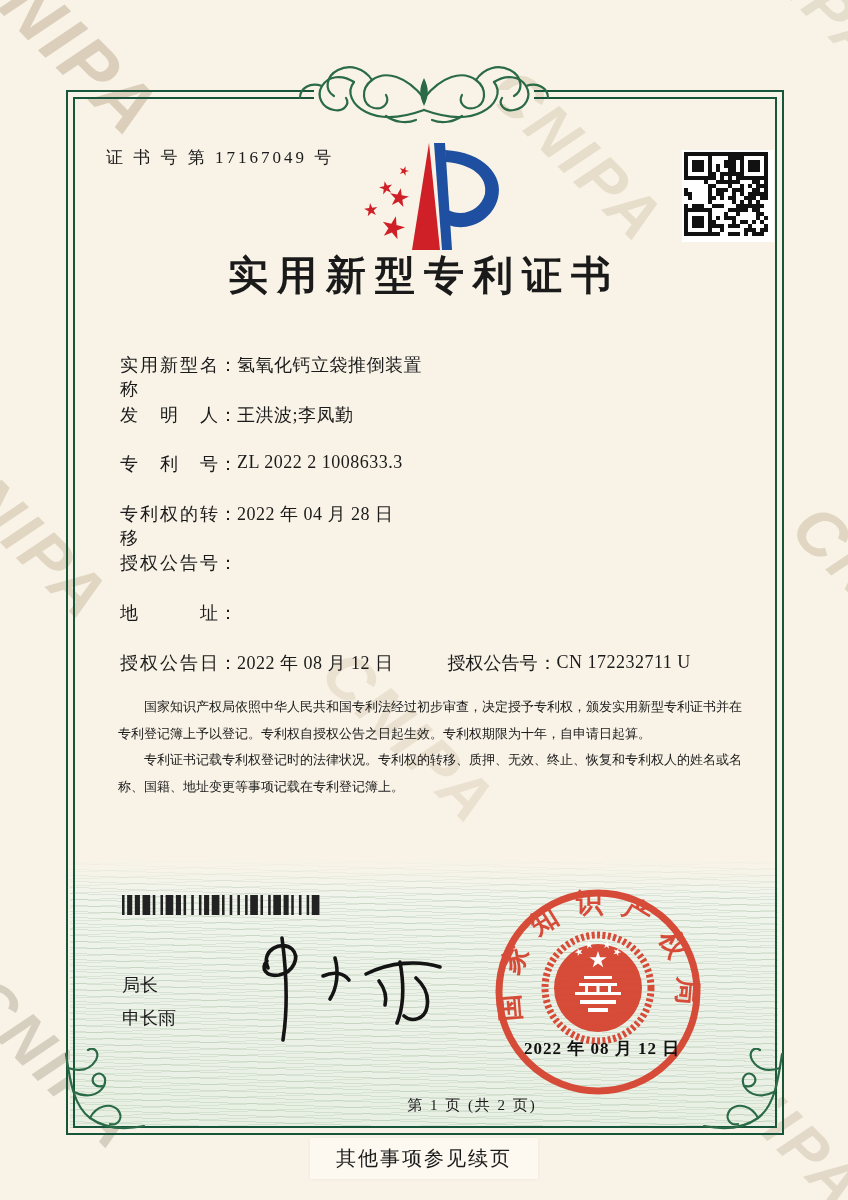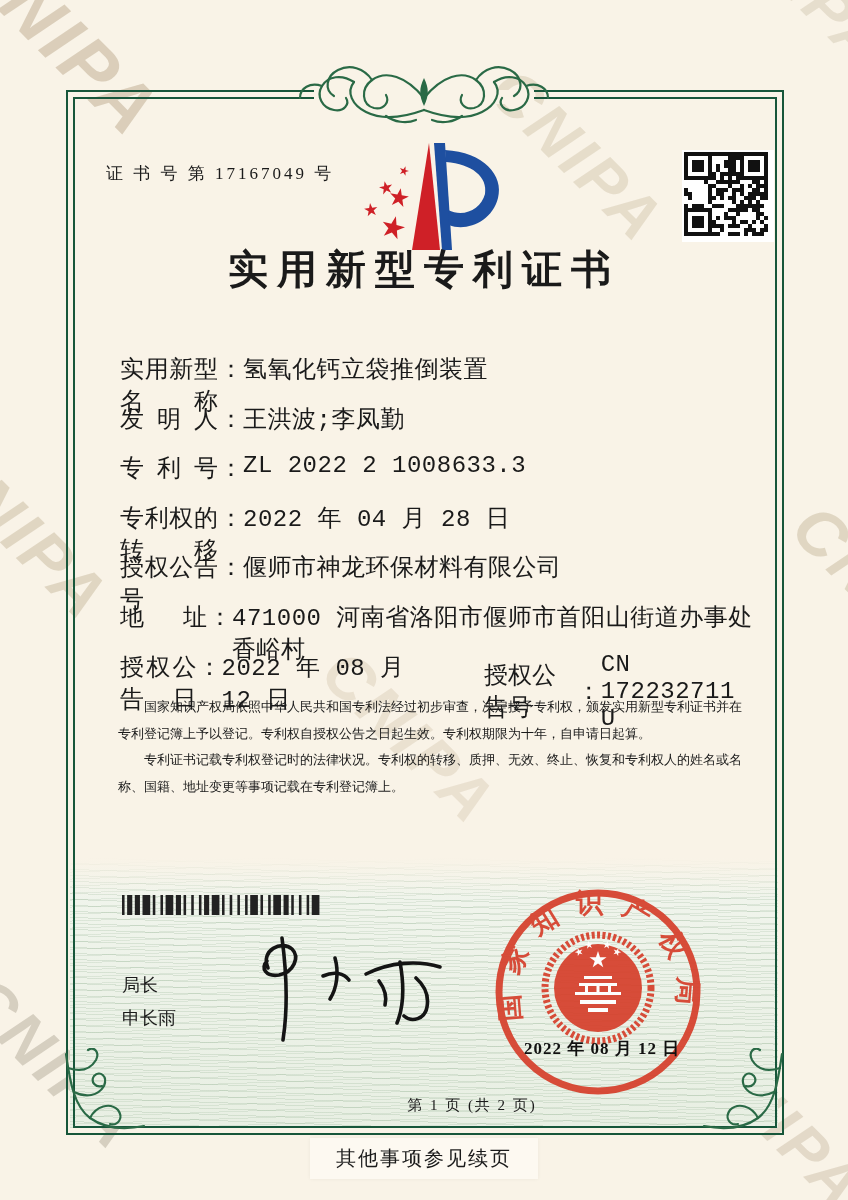--- a/index.html
+++ b/index.html
@@ -27,28 +27,28 @@
       repeating-linear-gradient(-2deg, rgba(120,158,120,.16) 0 1px, rgba(0,0,0,0) 1px 7px),
       linear-gradient(#f1f5ed,#e8efe3);
   }
   .band::before{content:"";position:absolute;left:0;top:0;right:0;height:40px;
     background:linear-gradient(#f9f3e7,rgba(249,243,231,0));}
   
   .orn-top{position:absolute;left:294px;top:58px;}
   .orn-bl{position:absolute;left:60px;top:1048px;}
   .orn-br{position:absolute;left:698px;top:1048px;transform:scale(-1,1);}
   
-  .cert-no{position:absolute;left:106px;top:146px;font-size:17px;letter-spacing:3px;margin-top:16px;}
+  .cert-no{position:absolute;left:106px;top:146px;font-size:17px;letter-spacing:3px;}
   .logo{position:absolute;left:350px;top:140px;}
   .qr{position:absolute;left:682px;top:150px;width:88px;height:88px;background:#fff;
       padding:2px;}
-  .title{position:absolute;left:0;top:242px;width:100%;text-align:center;
+  .title{position:absolute;left:0;top:248px;width:100%;text-align:center;
     font-size:40px;font-weight:700;letter-spacing:9px;}
   
-  .fields{position:absolute;left:120px;top:353px;width:640px;font-size:24px;font-family:Liberation Mono, monospace;}
+  .fields{position:absolute;left:120px;top:353px;width:640px;font-size:18px;}
   .frow{height:49.6px;display:flex;align-items:flex-start;}
   .flabel{display:inline-block;width:98px;text-align:justify;text-align-last:justify;}
   .fcolon{margin-left:1px;}
   .fvalue{letter-spacing:.5px;}
   .pair2{display:flex;margin-left:54px;align-items:center;}
   
   .notice{position:absolute;left:118px;top:694px;width:628px;font-size:13px;
     line-height:26.5px;}
   .notice p{margin:0;text-indent:2em;}
   
@@ -406,26 +406,24 @@
       <span class="fvalue">ZL 2022 2 1008633.3</span>
     </div>
     <div class="frow">
       <span class="flabel">专利权的转移</span>
         <span class="fcolon">：</span>
       <span class="fvalue">2022 年 04 月 28 日</span>
     </div>
     <div class="frow">
       <span class="flabel">授权公告号</span>
         <span class="fcolon">：</span>
-      <span class="fvalue">偃师市神龙环保材料有限公司</span>
     </div>
     <div class="frow">
       <span class="flabel">地址</span>
         <span class="fcolon">：</span>
-      <span class="fvalue">471000 河南省洛阳市偃师市首阳山街道办事处香峪村</span>
     </div>
     <div class="frow">
       <span class="flabel">授权公告日</span>
         <span class="fcolon">：</span>
       <span class="fvalue">2022 年 08 月 12 日</span>
       <span class="pair2">
         <span>授权公告号</span>
           <span class="fcolon">：</span>
         <span class="fvalue">CN 172232711 U</span>
       </span>

